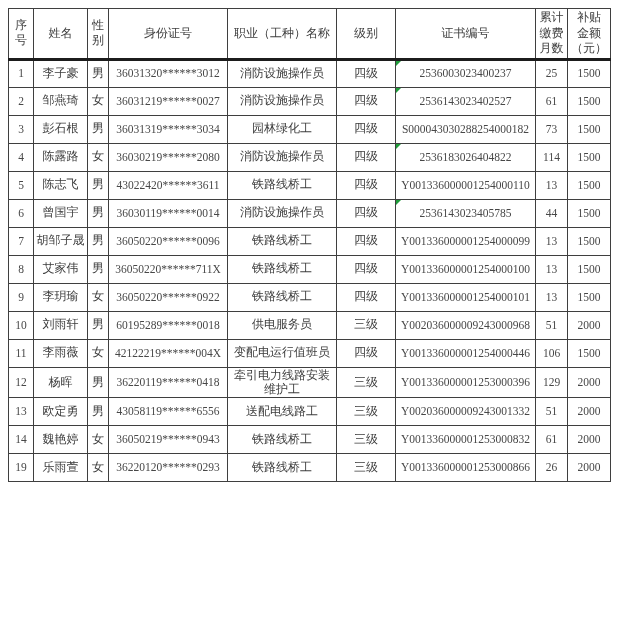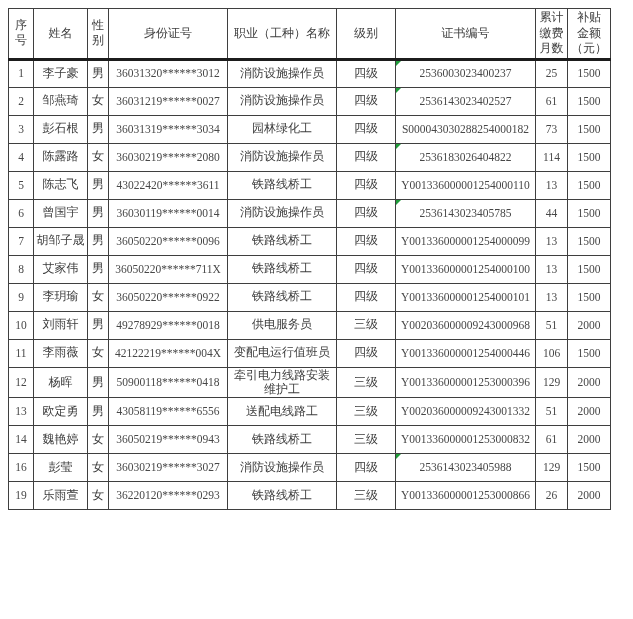--- a/index.html
+++ b/index.html
@@ -163,21 +163,21 @@
         <td class="c-occupation">铁路线桥工</td>
         <td class="c-level">四级</td>
         <td class="c-cert">Y001336000001254000101</td>
         <td class="c-months">13</td>
         <td class="c-amount">1500</td>
       </tr>
       <tr>
         <td class="c-no">10</td>
         <td class="c-name">刘雨轩</td>
         <td class="c-gender">男</td>
-        <td class="c-id">49278929******0018</td>
+        <td class="c-id">60195289******0018</td>
         <td class="c-occupation">供电服务员</td>
         <td class="c-level">三级</td>
         <td class="c-cert">Y002036000009243000968</td>
         <td class="c-months">51</td>
         <td class="c-amount">2000</td>
       </tr>
       <tr>
         <td class="c-no">11</td>
         <td class="c-name">李雨薇</td>
         <td class="c-gender">女</td>
@@ -185,21 +185,21 @@
         <td class="c-occupation">变配电运行值班员</td>
         <td class="c-level">四级</td>
         <td class="c-cert">Y001336000001254000446</td>
         <td class="c-months">106</td>
         <td class="c-amount">1500</td>
       </tr>
       <tr>
         <td class="c-no">12</td>
         <td class="c-name">杨晖</td>
         <td class="c-gender">男</td>
-        <td class="c-id">50900118******0418</td>
+        <td class="c-id">36220119******0418</td>
         <td class="c-occupation">牵引电力线路安装维护工</td>
         <td class="c-level">三级</td>
         <td class="c-cert">Y001336000001253000396</td>
         <td class="c-months">129</td>
         <td class="c-amount">2000</td>
       </tr>
       <tr>
         <td class="c-no">13</td>
         <td class="c-name">欧定勇</td>
         <td class="c-gender">男</td>
@@ -213,31 +213,20 @@
       <tr>
         <td class="c-no">14</td>
         <td class="c-name">魏艳婷</td>
         <td class="c-gender">女</td>
         <td class="c-id">36050219******0943</td>
         <td class="c-occupation">铁路线桥工</td>
         <td class="c-level">三级</td>
         <td class="c-cert">Y001336000001253000832</td>
         <td class="c-months">61</td>
         <td class="c-amount">2000</td>
-      </tr>
-      <tr>
-        <td class="c-no">16</td>
-        <td class="c-name">彭莹</td>
-        <td class="c-gender">女</td>
-        <td class="c-id">36030219******3027</td>
-        <td class="c-occupation">消防设施操作员</td>
-        <td class="c-level">四级</td>
-        <td class="c-cert">2536143023405988<span class="tri-marker" style="border-top-color: rgb(31, 157, 58);"></span></td>
-        <td class="c-months">129</td>
-        <td class="c-amount">1500</td>
       </tr>
       <tr>
         <td class="c-no">19</td>
         <td class="c-name">乐雨萱</td>
         <td class="c-gender">女</td>
         <td class="c-id">36220120******0293</td>
         <td class="c-occupation">铁路线桥工</td>
         <td class="c-level">三级</td>
         <td class="c-cert">Y001336000001253000866</td>
         <td class="c-months">26</td>

